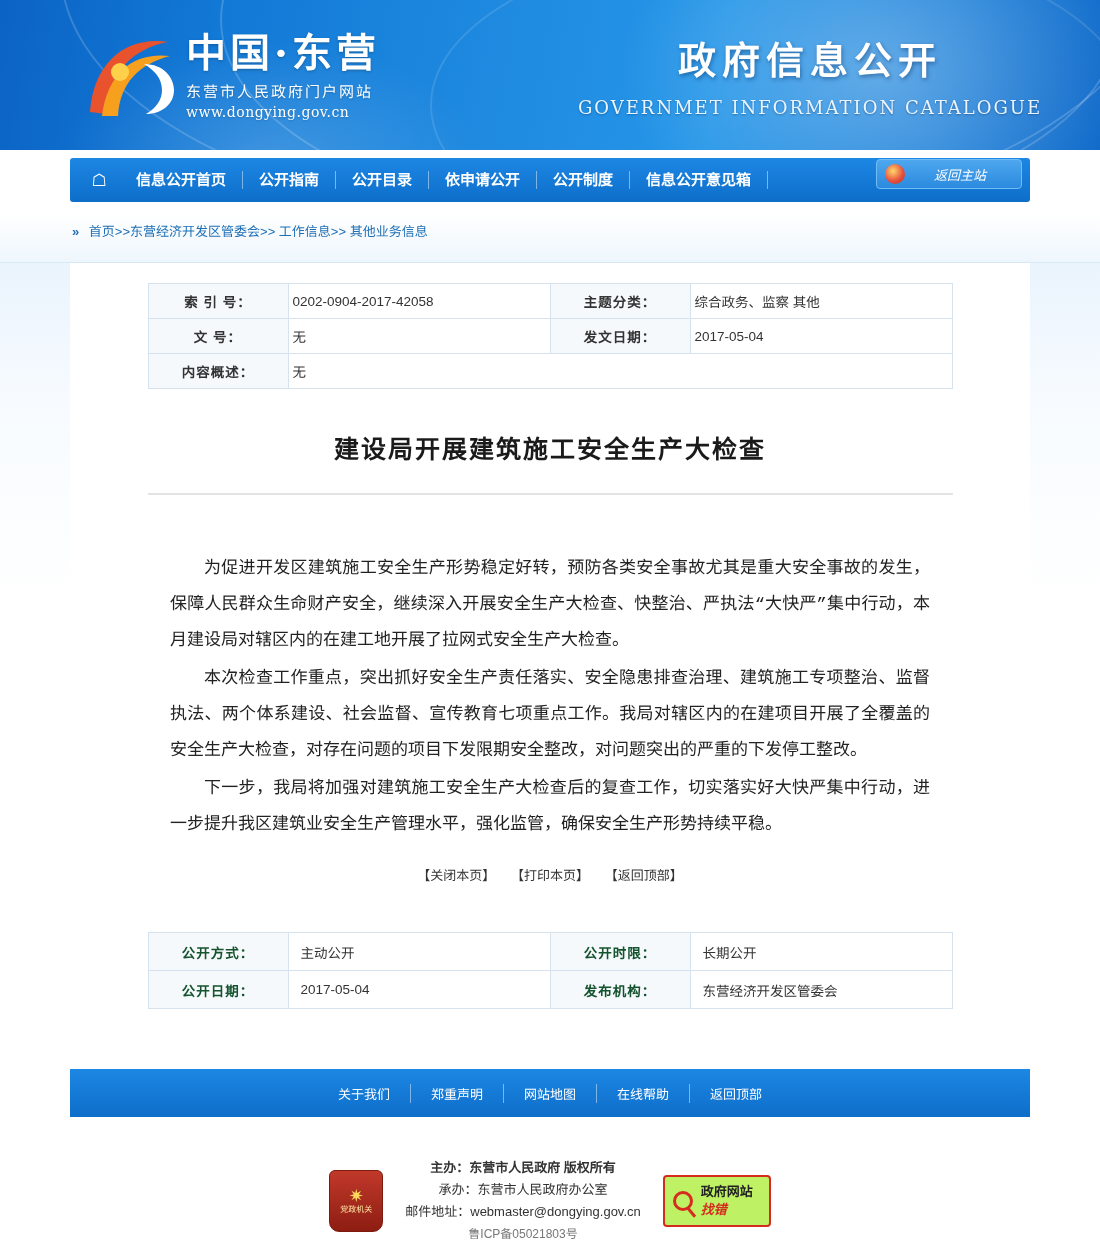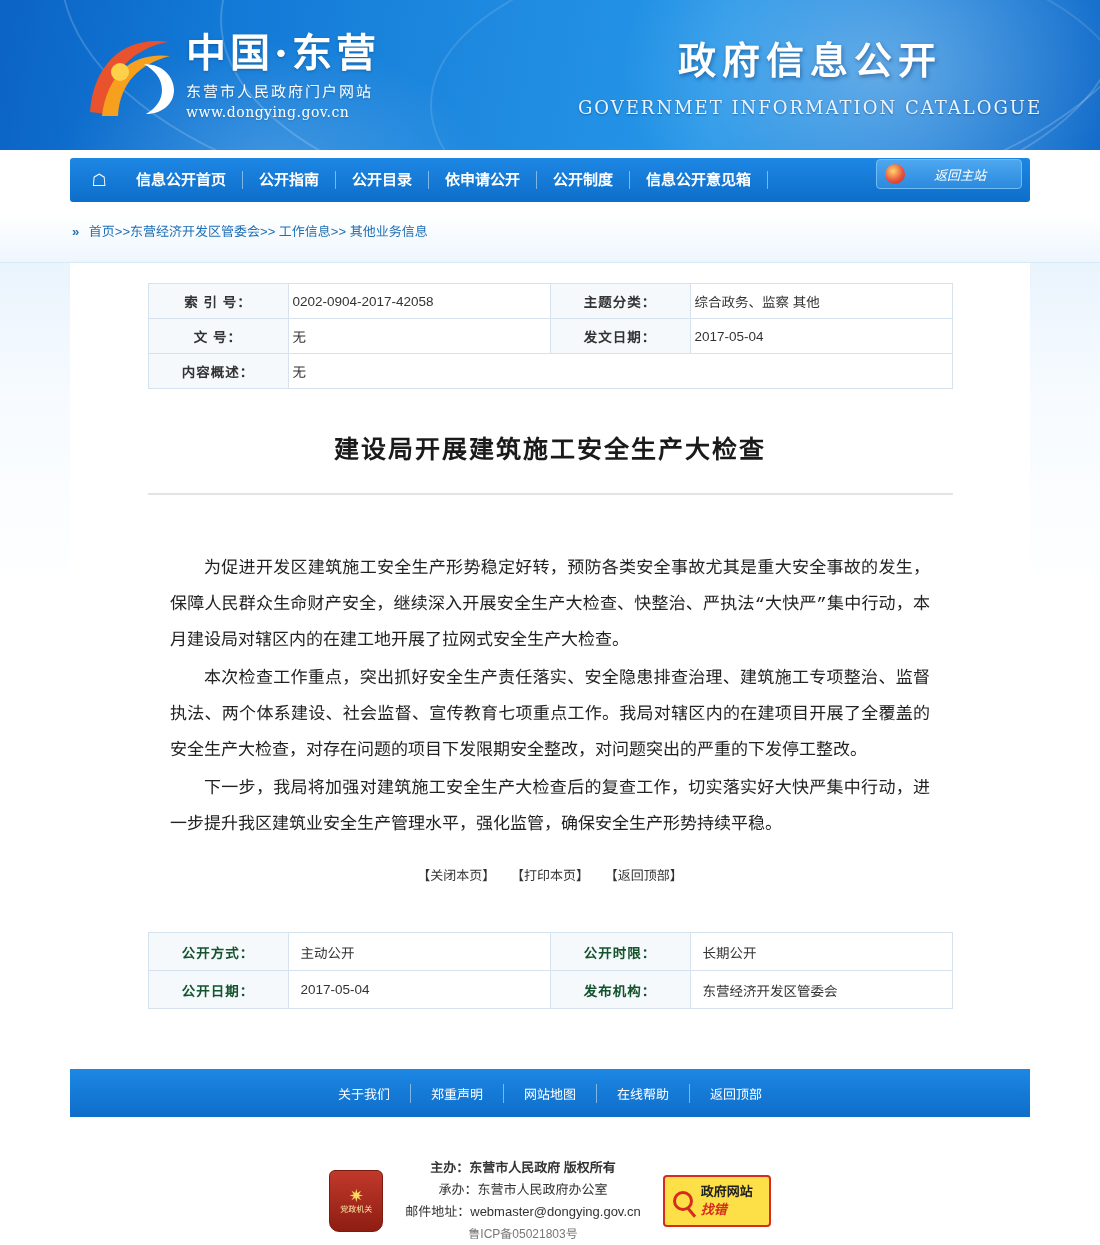--- a/index.html
+++ b/index.html
@@ -243,21 +243,21 @@
     display: flex; flex-direction: column; align-items: center; justify-content: center;
     color: #ffe9a8; font-size: 8px; line-height: 10px; text-align: center;
     border: 1px solid #7d1a10;
   }
   .seal .star { font-size: 18px; color: #ffd95e; line-height: 18px; }
   .copytext { font-size: 13px; color: #333; line-height: 22px; text-align: center; }
   .copytext b { font-weight: bold; }
   .copytext .icp { color: #777; font-size: 12px; }
   .gov-badge {
     width: 108px; height: 52px; border: 2px solid #d62b1f; border-radius: 4px;
-    display: flex; align-items: center; background: #fde047;
+    display: flex; align-items: center; background: #bef264;
   }
   .gov-badge .mag {
     width: 36px; height: 100%; display: flex; align-items: center; justify-content: center;
   }
   .gov-badge .mag-circle {
     width: 20px; height: 20px; border: 3px solid #d62b1f; border-radius: 50%;
     position: relative;
   }
   .gov-badge .mag-circle:after {
     content: ""; position: absolute; width: 3px; height: 11px; background: #d62b1f;

